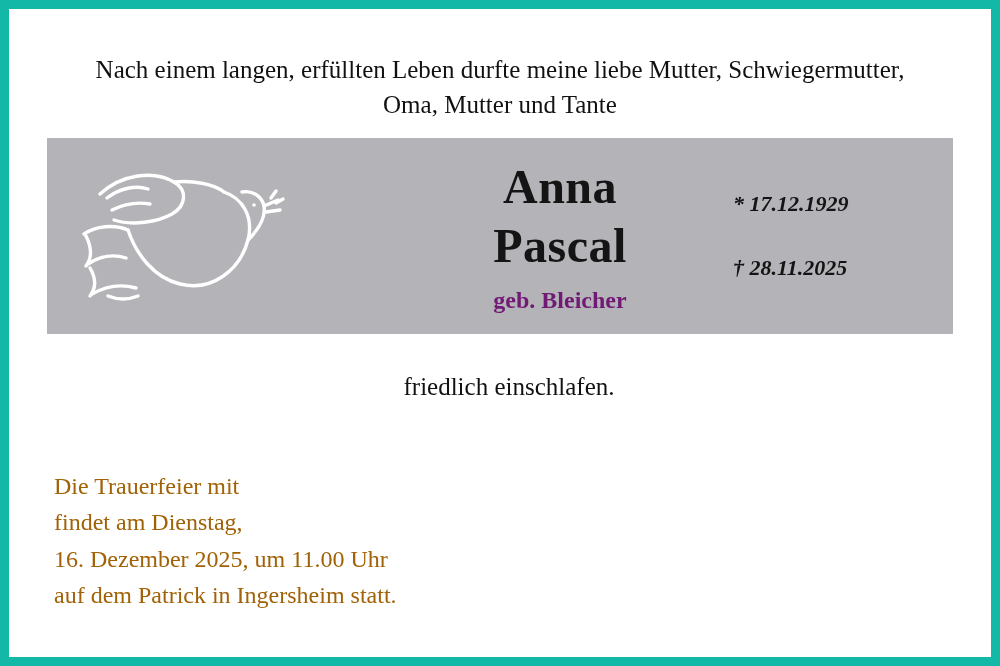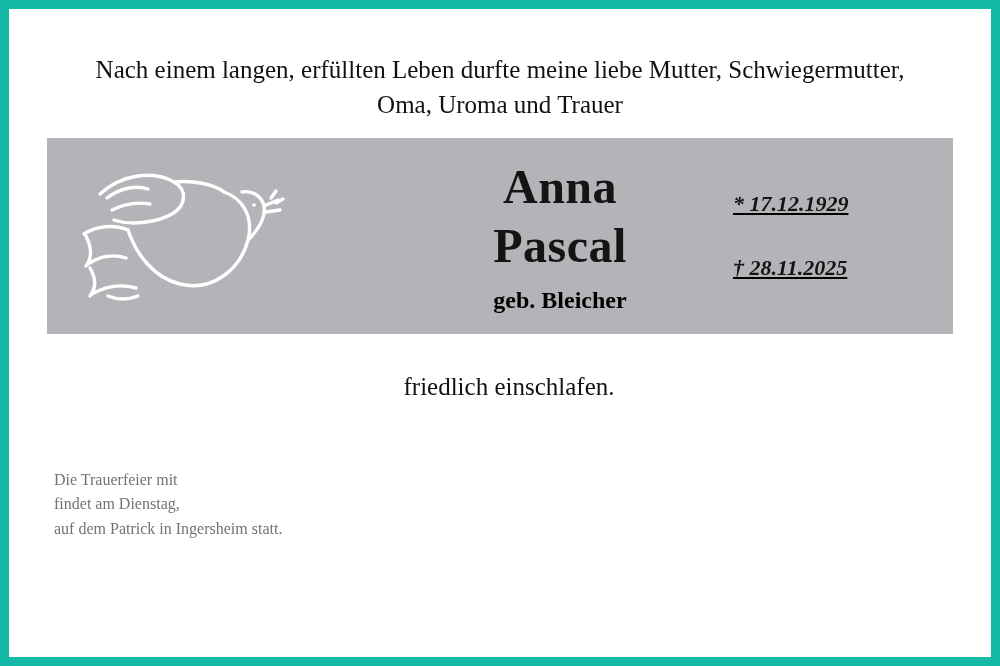--- a/index.html
+++ b/index.html
@@ -66,33 +66,32 @@
     font-size: 48px;
     font-weight: bold;
     letter-spacing: 0.5px;
     line-height: 1.22;
     color: #141414;
   }
   .maidenname {
     font-size: 24px;
     font-weight: bold;
     margin-top: 12px;
-    color: #000000;
+    color: #701a75;
   }
   .dates-col {
     position: absolute;
     right: 30px;
     top: 0;
     height: 100%;
     width: 190px;
     display: flex;
     flex-direction: column;
     justify-content: center;
     gap: 38px;
-    text-decoration: underline;
   }
   .date-line {
     font-size: 22px;
     font-style: italic;
     font-weight: bold;
     color: #141414;
     white-space: nowrap;
   }
   .after-band {
     position: absolute;
@@ -109,24 +108,24 @@
     left: 0;
     width: 1000px;
     box-sizing: border-box;
     padding: 0 45px;
     display: flex;
     justify-content: space-between;
     align-items: flex-start;
   }
   .ceremony {
     width: 500px;
-    font-size: 16px;
+    font-size: 24px;
     line-height: 1.52;
     padding-top: 34px;
-    color: #737373;
+    color: #a16207;
   }
   .ceremony .line { display: block; }
   .mourners {
     width: 400px;
     font-size: 24px;
     line-height: 1.52;
     color: #111111;
   }
   .mourners-heading {
     display: block;
@@ -137,21 +136,21 @@
     font-weight: bold;
   }
 </style>
 </head>
 <body>
 
 <div class="obituary">
 
   <div class="intro">
     <span class="line">Nach einem langen, erfüllten Leben durfte meine liebe Mutter, Schwiegermutter,</span>
-    <span class="line">Oma, Uroma und Trauer</span>
+    <span class="line">Oma, Mutter und Tante</span>
   </div>
 
   <div class="name-band">
 
     <div class="dove-col">
       <svg width="230" height="160" viewBox="0 0 230 160">
         <g fill="none" stroke="#ffffff" stroke-width="3.4" stroke-linecap="round" stroke-linejoin="round">
 
           <path d="M38 36 C60 16, 92 12, 112 24 C126 32, 124 48, 110 56 C96 64, 70 68, 52 62"></path>
           <path d="M45 40 C58 30, 74 27, 86 31"></path>
@@ -190,19 +189,20 @@
 
   </div>
 
   <div class="after-band">friedlich einschlafen.</div>
 
   <div class="bottom">
 
     <div class="ceremony">
       <span class="line">Die Trauerfeier mit</span>
       <span class="line">findet am Dienstag,</span>
+      <span class="line">16. Dezember 2025, um 11.00 Uhr</span>
       <span class="line">auf dem Patrick in Ingersheim statt.</span>
     </div>
 
 
   </div>
 
 </div>
 
 </body></html>

